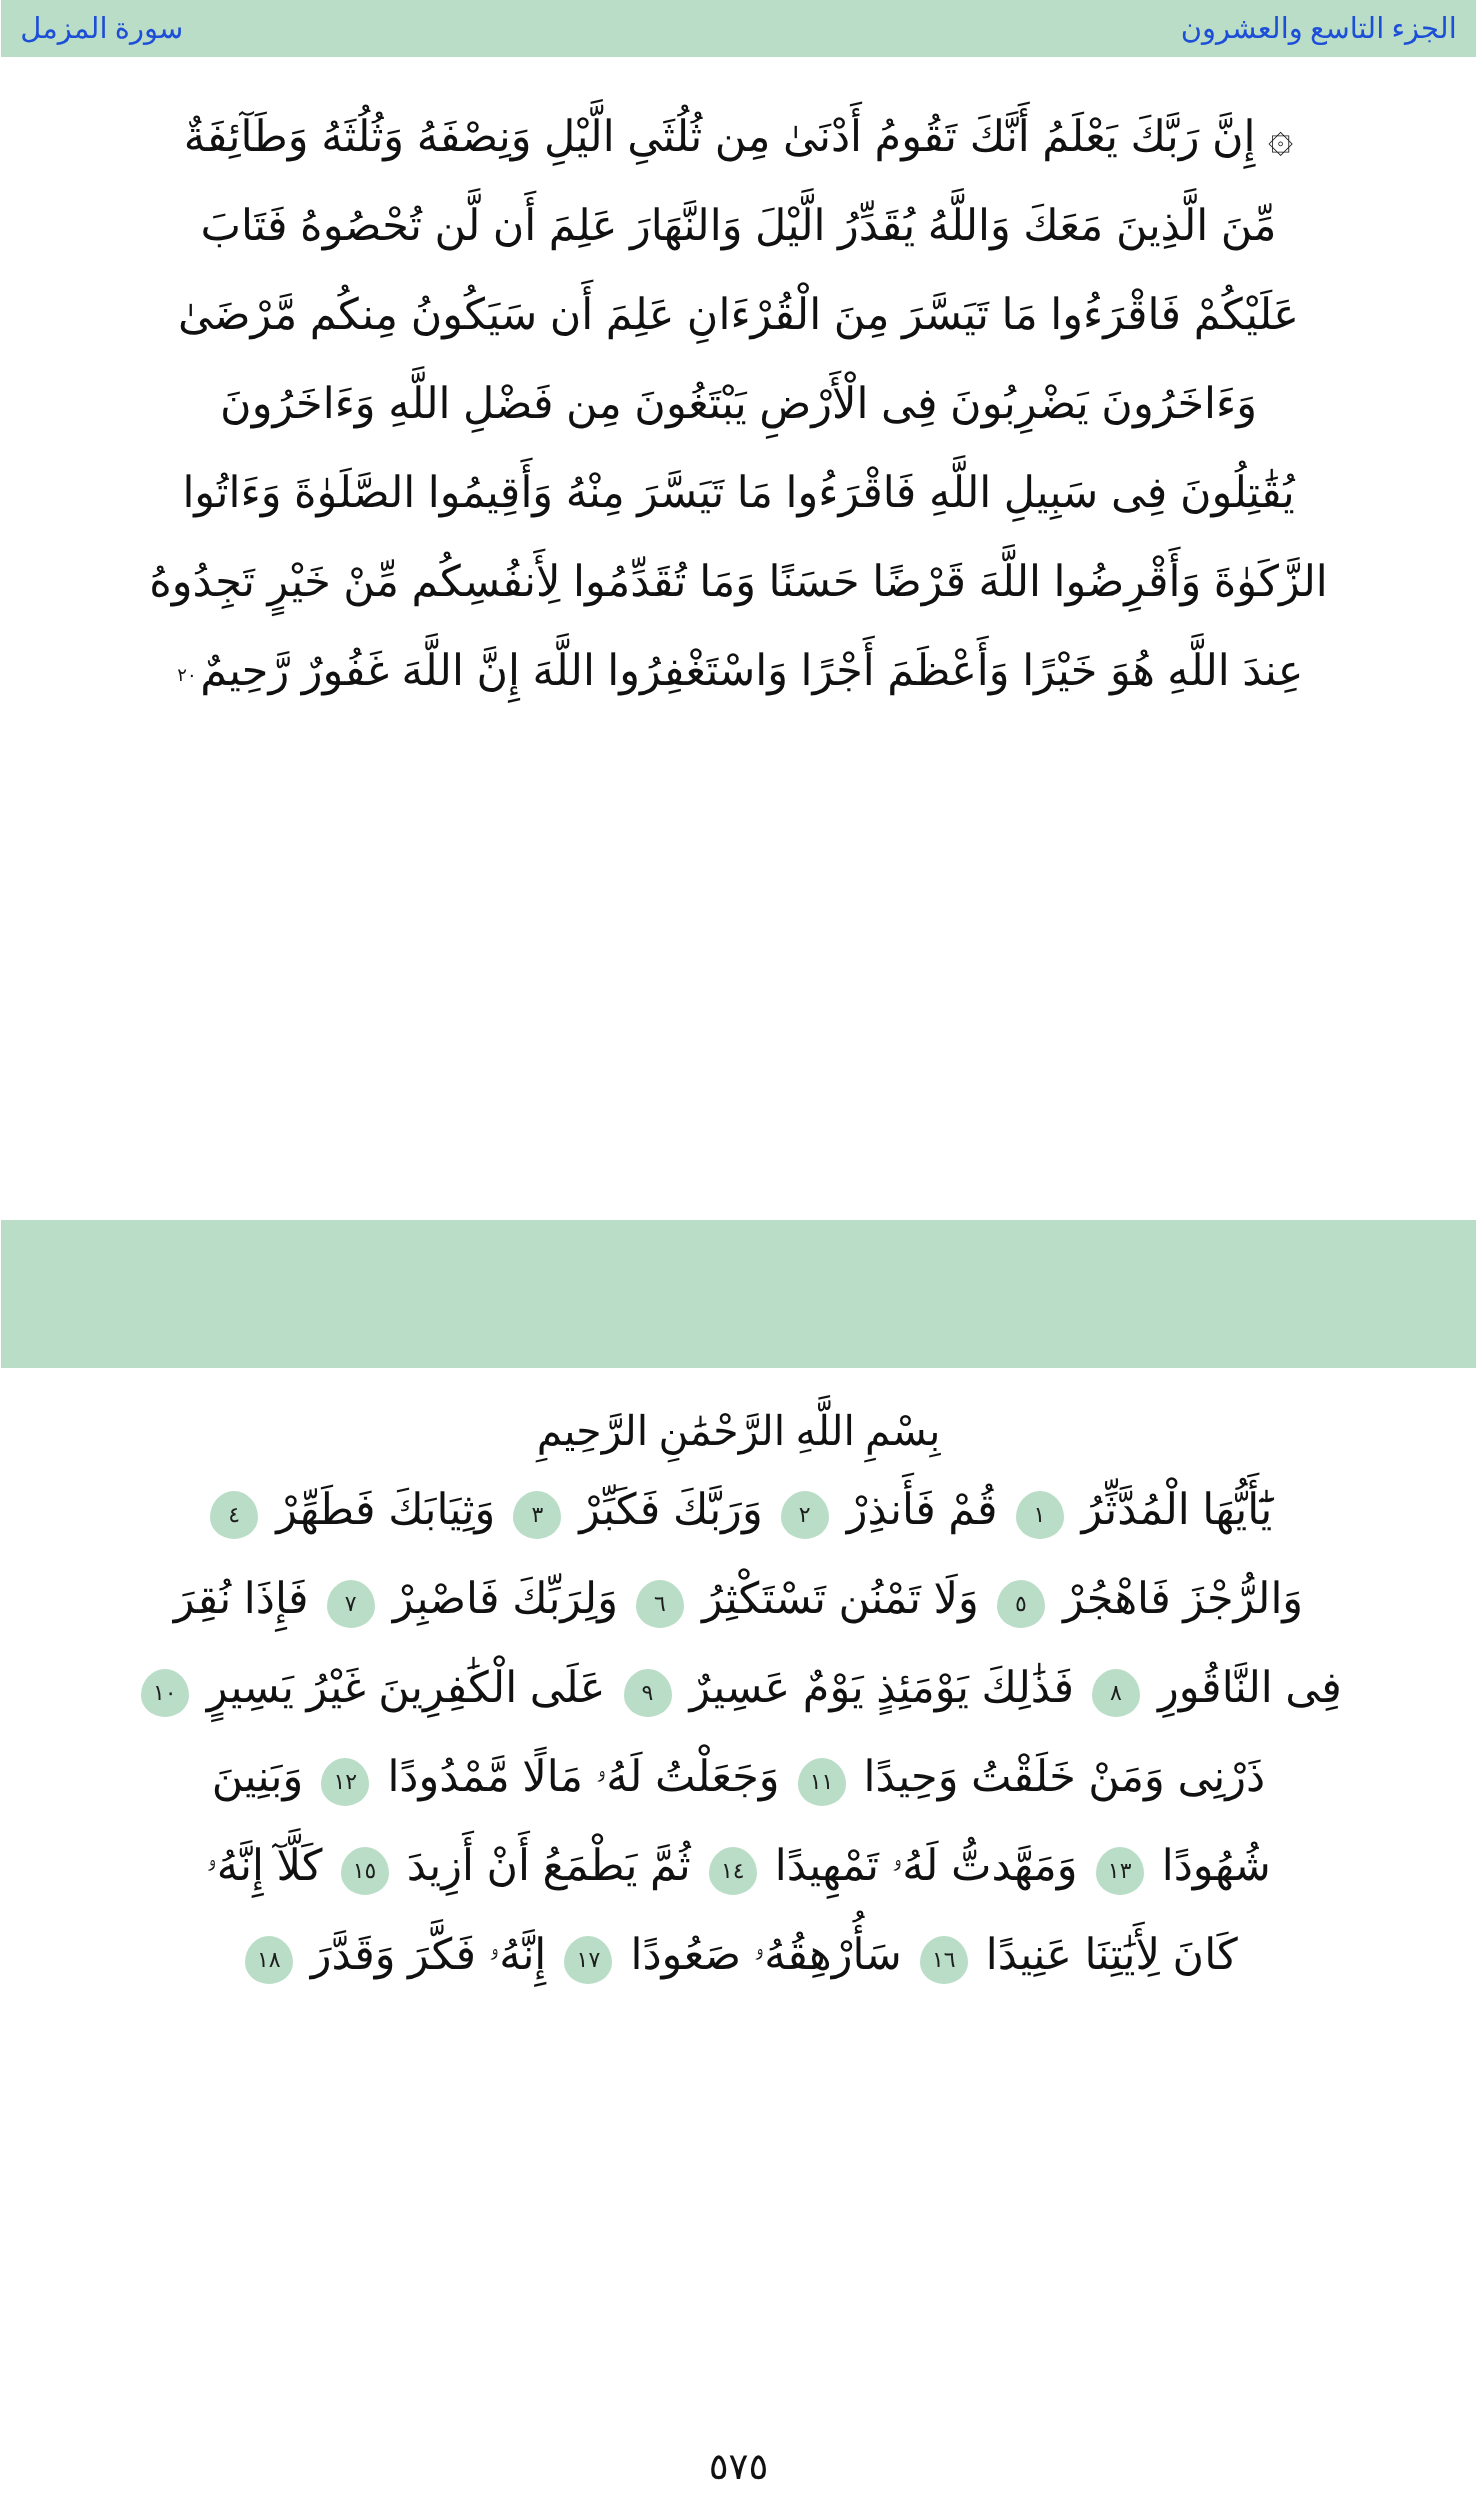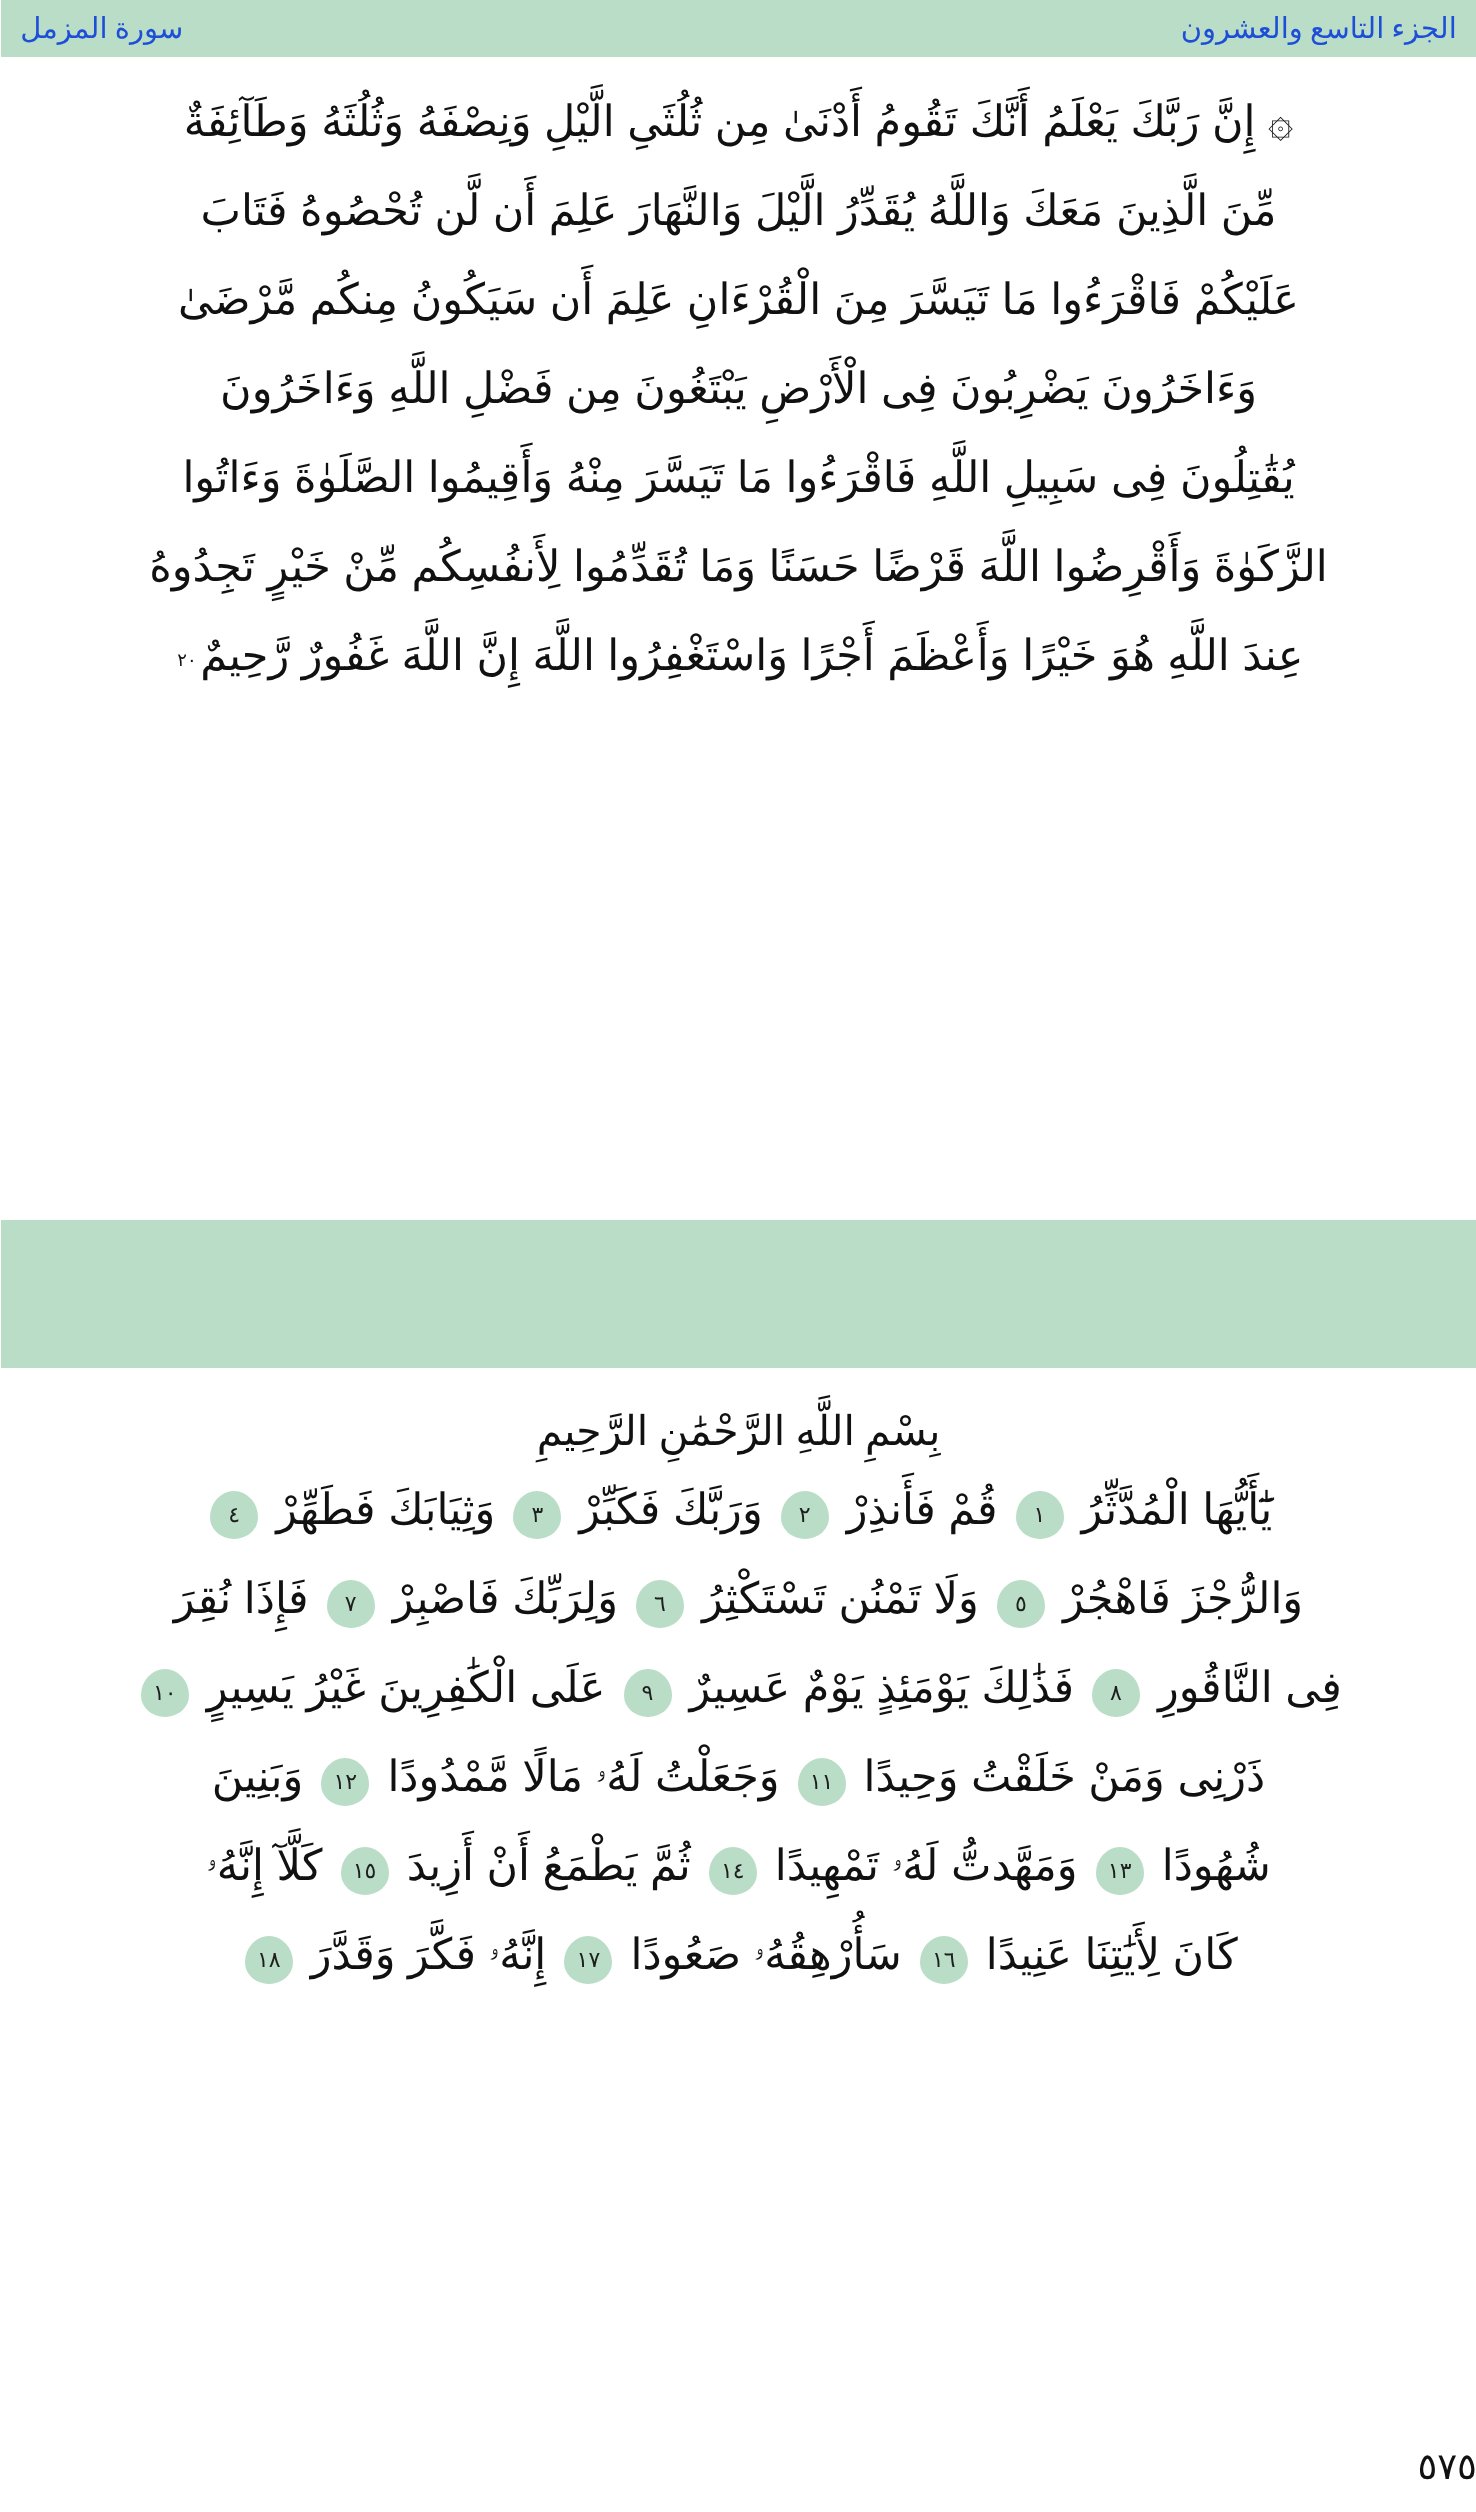--- a/index.html
+++ b/index.html
@@ -69,21 +69,21 @@
   .ayah-block {
     direction: rtl;
     text-align: center;
     font-size: 43px;
     line-height: 89px;
     letter-spacing: 0;
     word-spacing: 1.8px;
     color: #111111;
   }
   .ayah-block.surah-1 {
-    padding-top: 20px;
+    padding-top: 35px;
   }
 
   .line {
     white-space: nowrap;
     display: block;
   }
 
   
   .vnum-plain {
     display: inline-block;
@@ -176,21 +176,21 @@
     padding: 31px 0 9.2px;
   }
 
   
   .footer {
     position: absolute;
     bottom: 24px;
     left: 0;
     width: 1477px;
     display: flex;
-    justify-content: flex-start;
+    justify-content: center;
     align-items: center;
   }
   .page-number {
     font-size: 37px;
     color: #111;
     letter-spacing: 1.8px;
     direction: rtl;
   }
 </style>
 </head>

